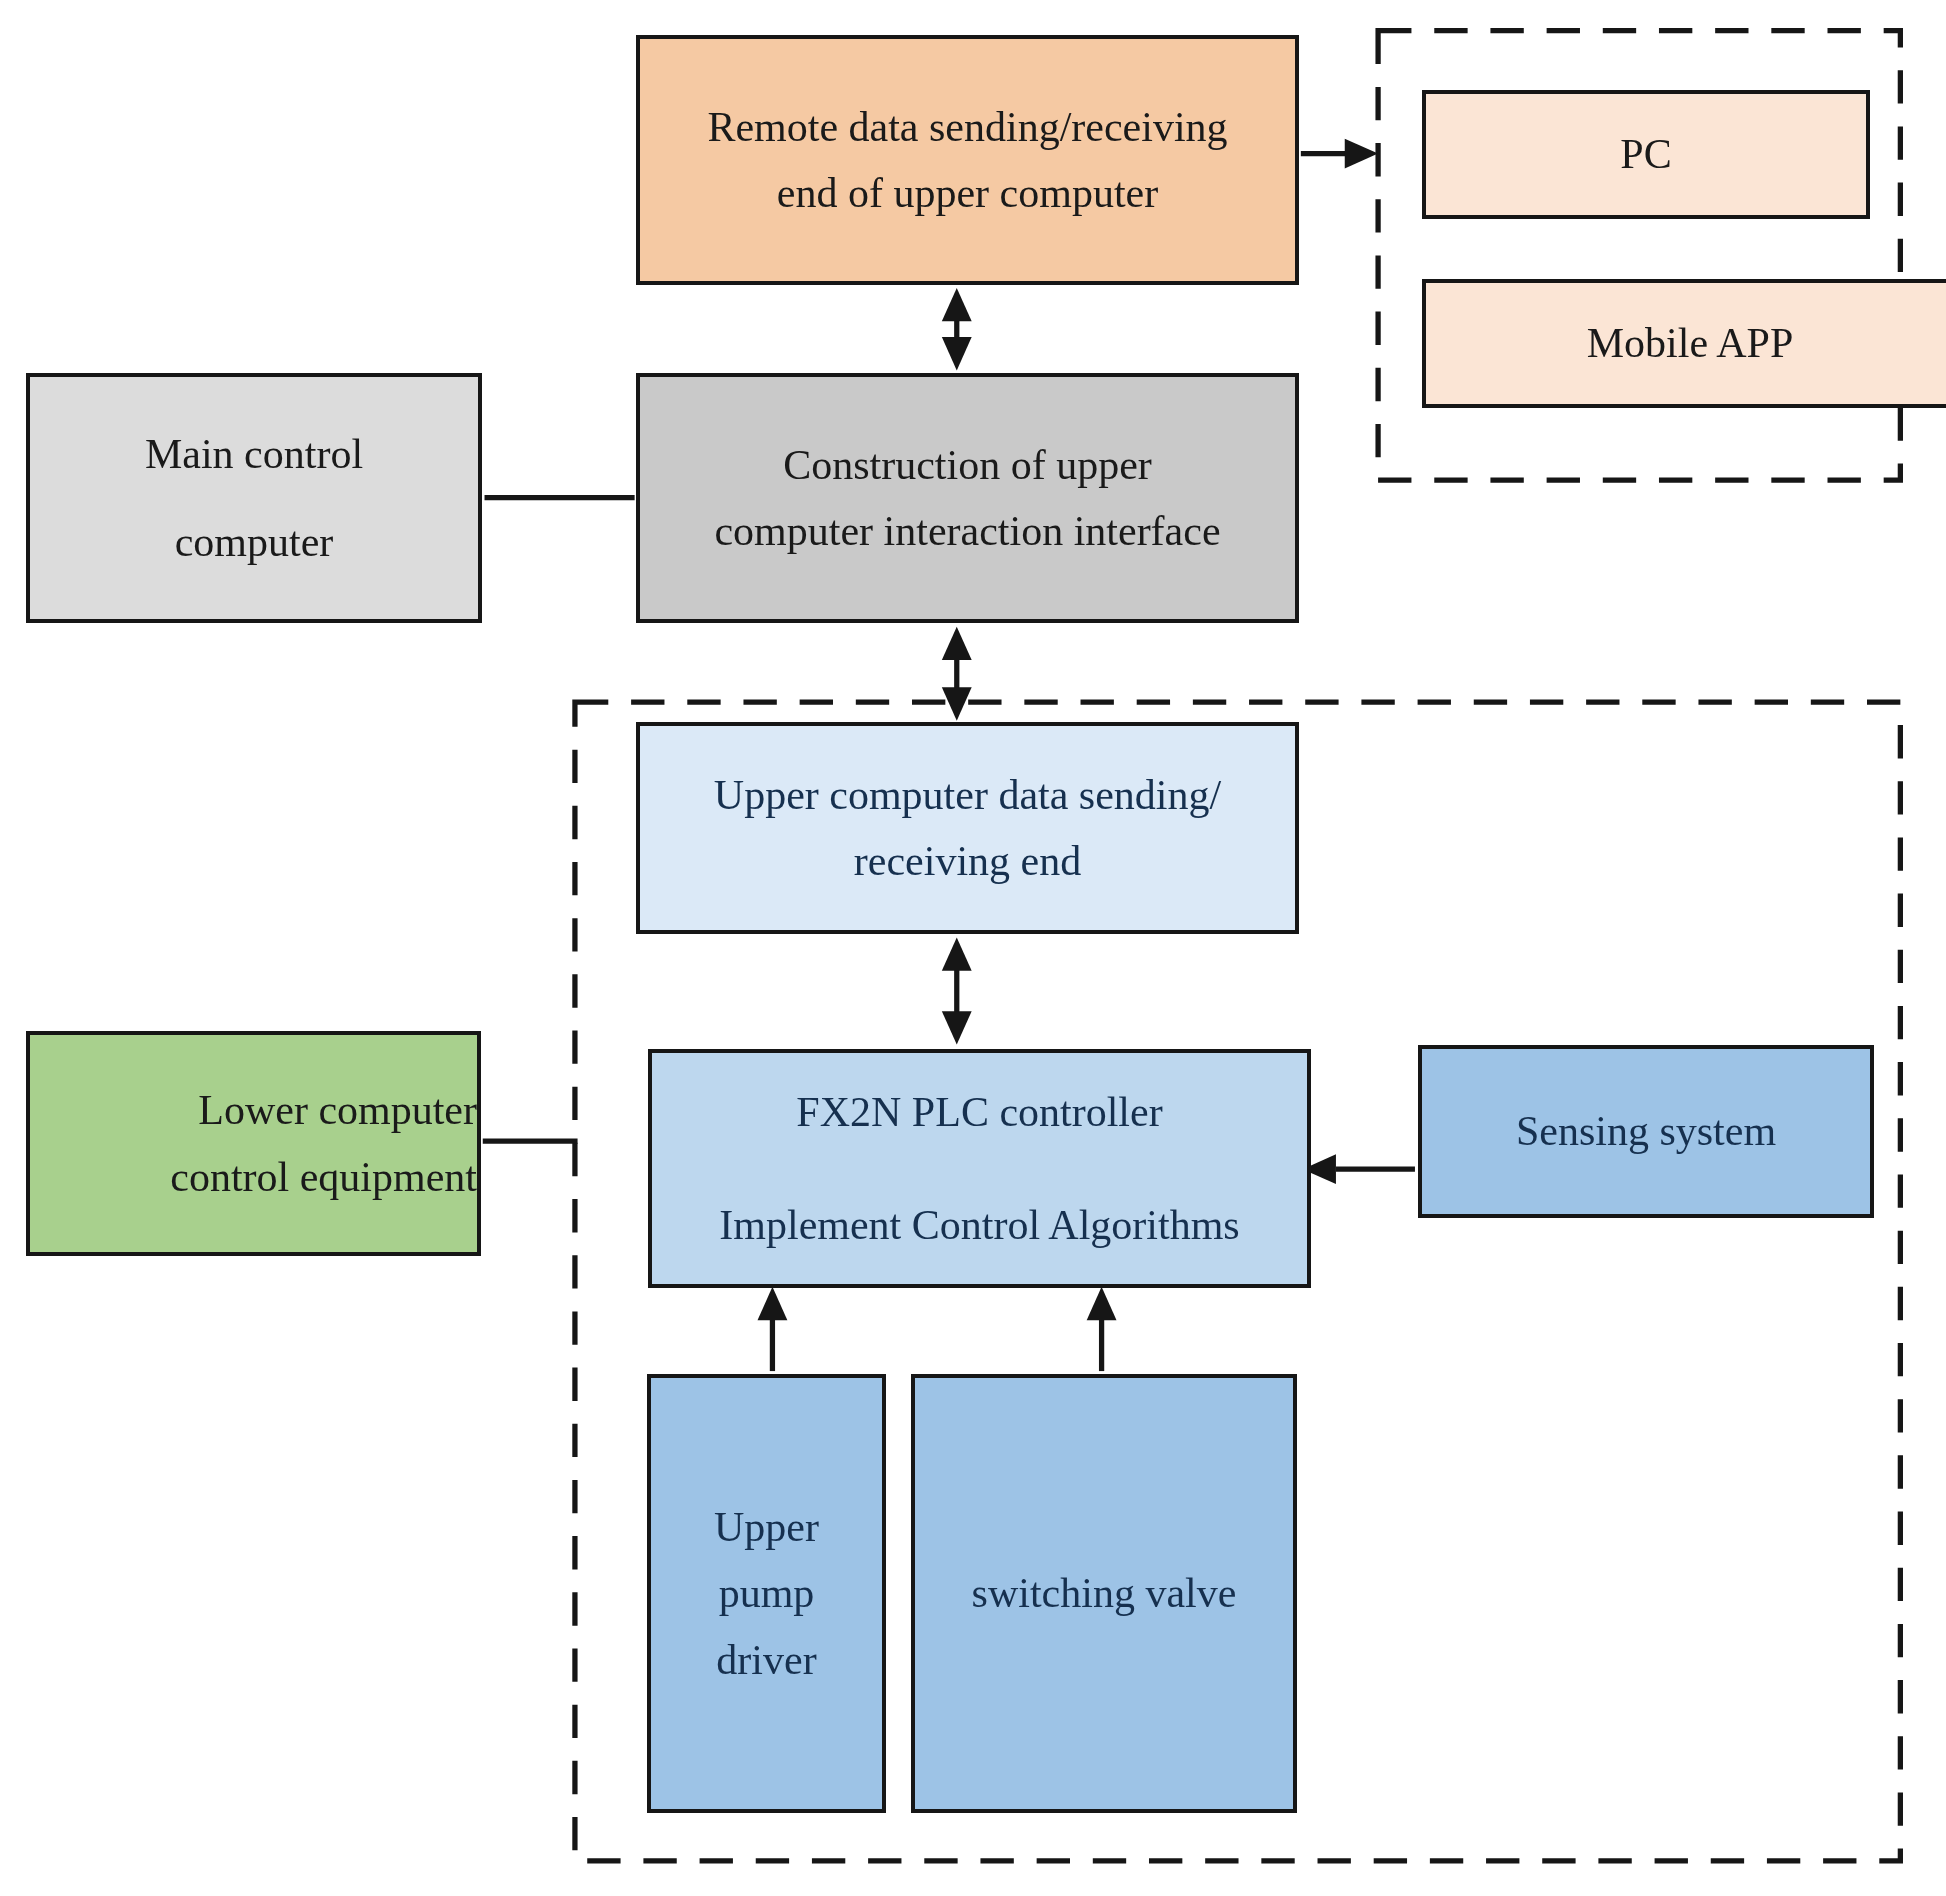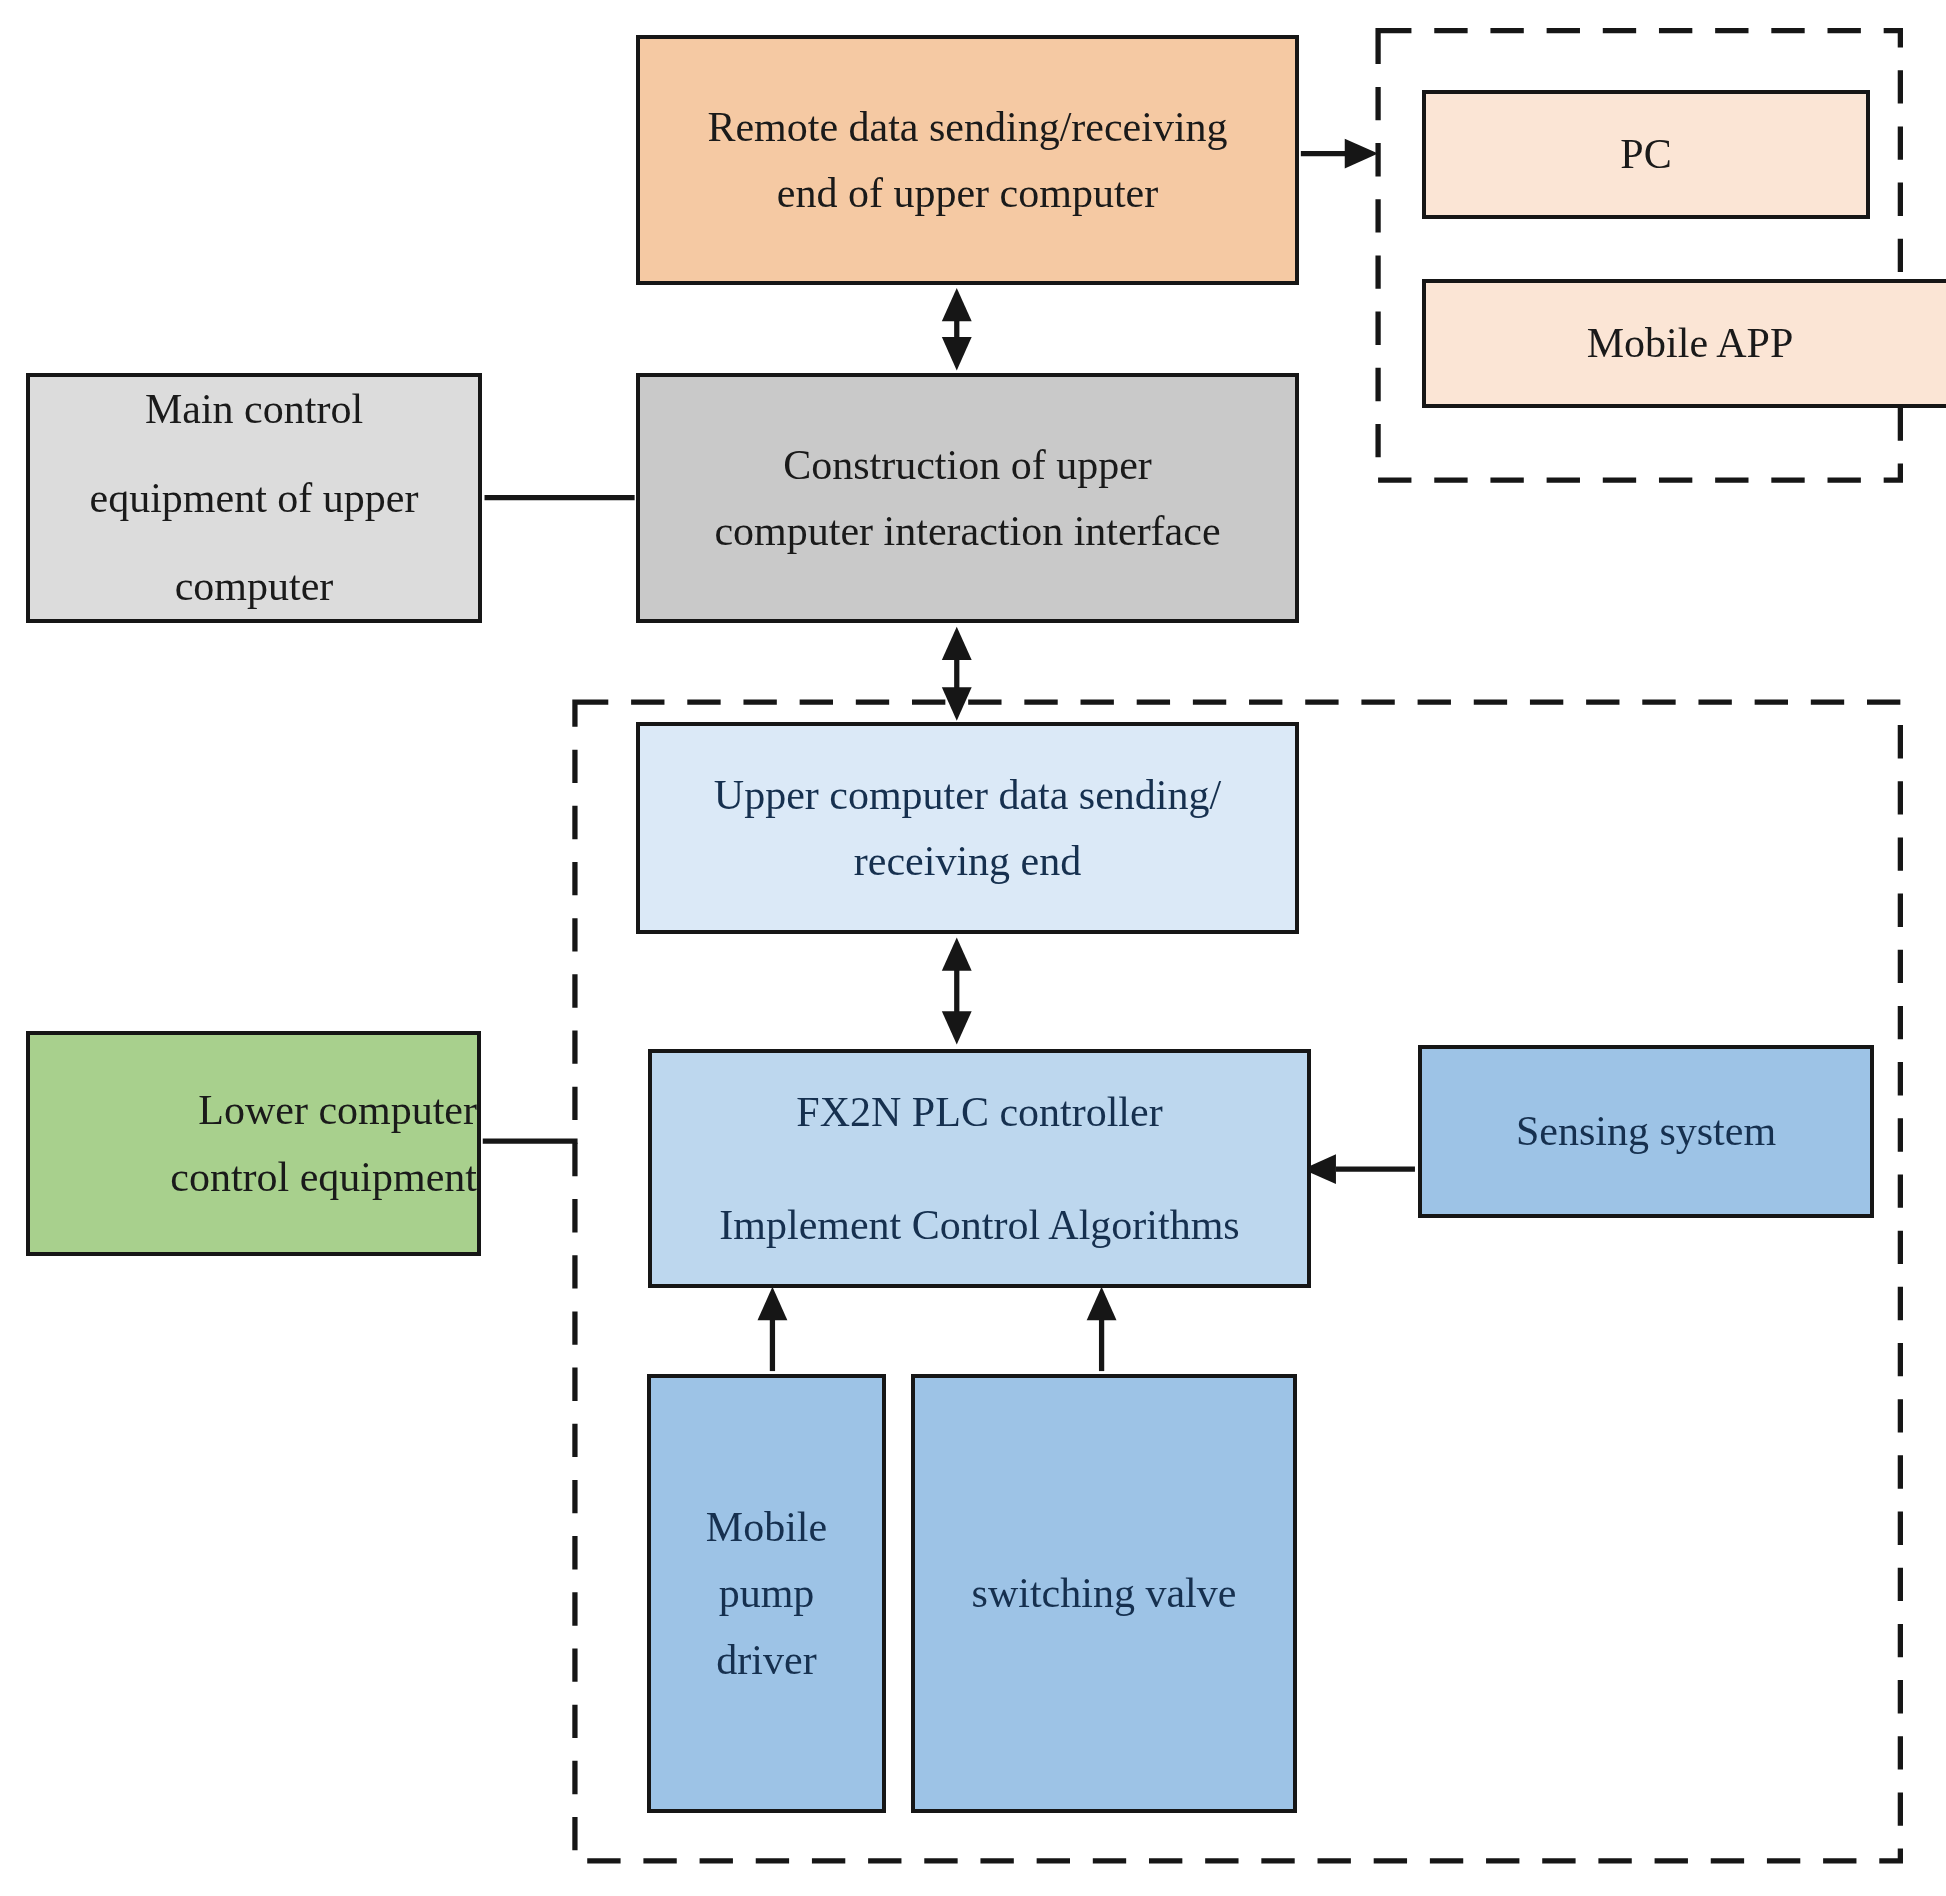--- a/index.html
+++ b/index.html
@@ -113,21 +113,20 @@
   <div class="node n-pc fill-peach-light">
     <span class="ln">PC</span>
   </div>
 
   <div class="node n-mobile fill-peach-light">
     <span class="ln">Mobile APP</span>
   </div>
 
   <div class="node n-main fill-gray-light">
     <span class="ln">Main control</span>
-    <span class="ln">equipment of upper</span>
     <span class="ln">computer</span>
   </div>
 
   <div class="node n-constr fill-gray-mid">
     <span class="ln">Construction of upper</span>
     <span class="ln">computer interaction interface</span>
   </div>
 
   <div class="node n-upper fill-blue-pale">
     <span class="ln">Upper computer data sending/</span>
@@ -142,21 +141,21 @@
   <div class="node n-sensing fill-blue-mid">
     <span class="ln">Sensing system</span>
   </div>
 
   <div class="node n-lower fill-green">
     <span class="ln">Lower computer</span>
     <span class="ln">control equipment</span>
   </div>
 
   <div class="node n-water fill-blue-mid">
-    <span class="ln">Mobile</span>
+    <span class="ln">Upper</span>
     <span class="ln">pump</span>
     <span class="ln">driver</span>
   </div>
 
   <div class="node n-electro fill-blue-mid">
     <span class="ln">switching valve</span>
   </div>
 
 </div>
 

